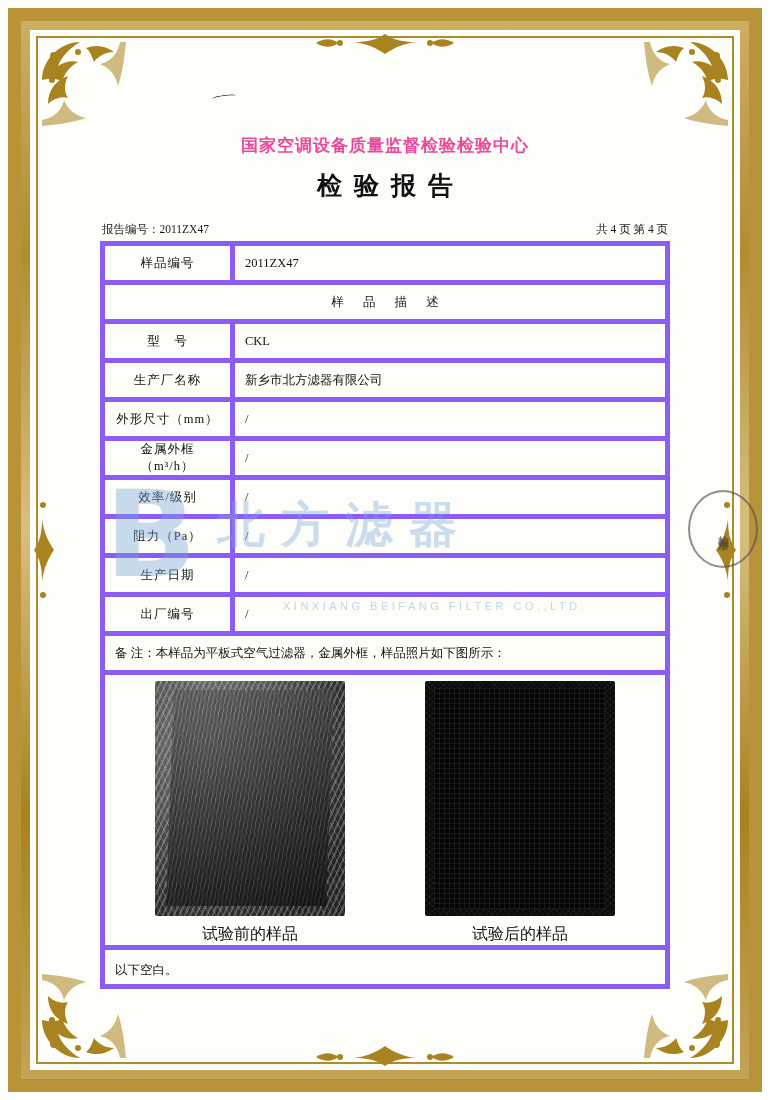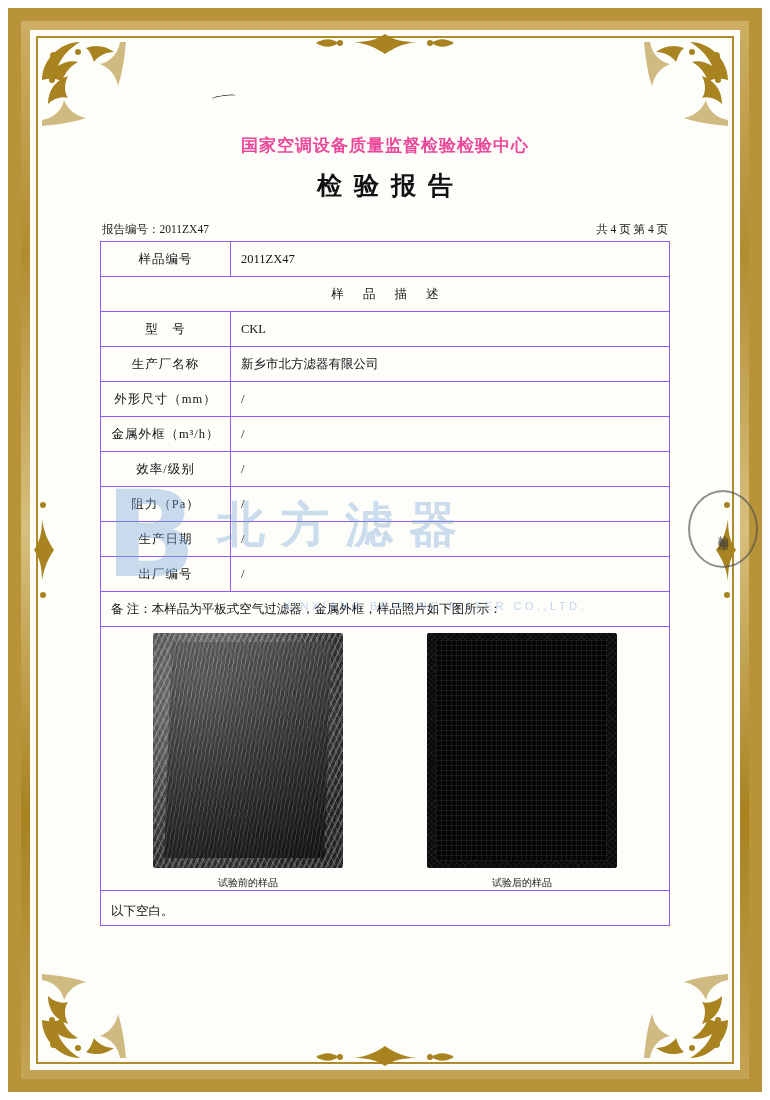--- a/index.html
+++ b/index.html
@@ -121,21 +121,21 @@
   .meta-right { letter-spacing: 0px; }
 
   
   table.report {
     margin-top: 4px;
     border-collapse: collapse;
     width: 100%;
     table-layout: fixed;
   }
   table.report td {
-    border: 1px solid #8b5cf6;
+    border: 5px solid #8b5cf6;
     height: 34px;
     font-size: 12.5px;
     color: #121212;
     padding: 0 10px;
     vertical-align: middle;
     margin-left: 20px;
   }
   td.label {
     width: 130px;
     text-align: center;
@@ -174,21 +174,21 @@
 
   
   .photo-wrap {
     display: flex;
     justify-content: space-around;
     align-items: flex-start;
     padding-top: 6px;
   }
   .photo-box { text-align: center; width: 46%; }
   .photo-caption {
-    font-size: 10px;
+    font-size: 16px;
     margin-top: 8px;
     color: #151515;
   }
   .photo {
     width: 190px;
     height: 235px;
     margin: 0 auto;
     position: relative;
     overflow: hidden;
   }

